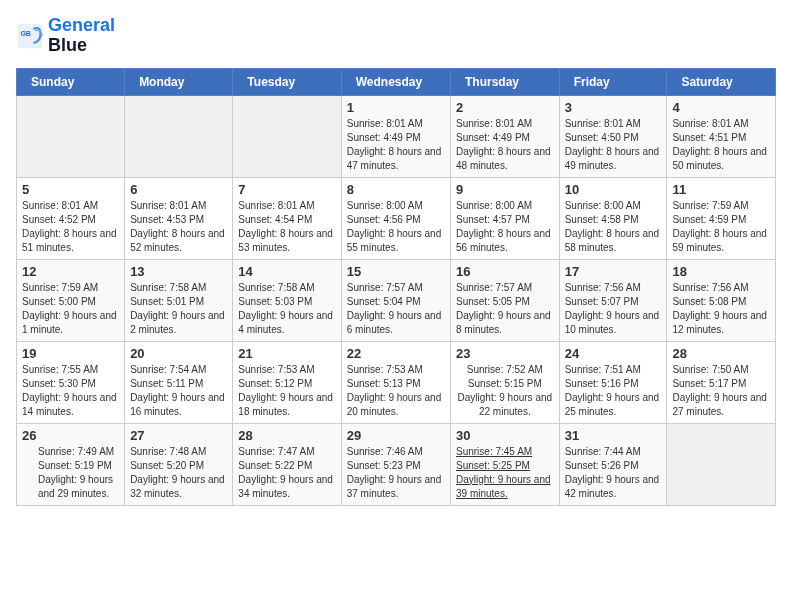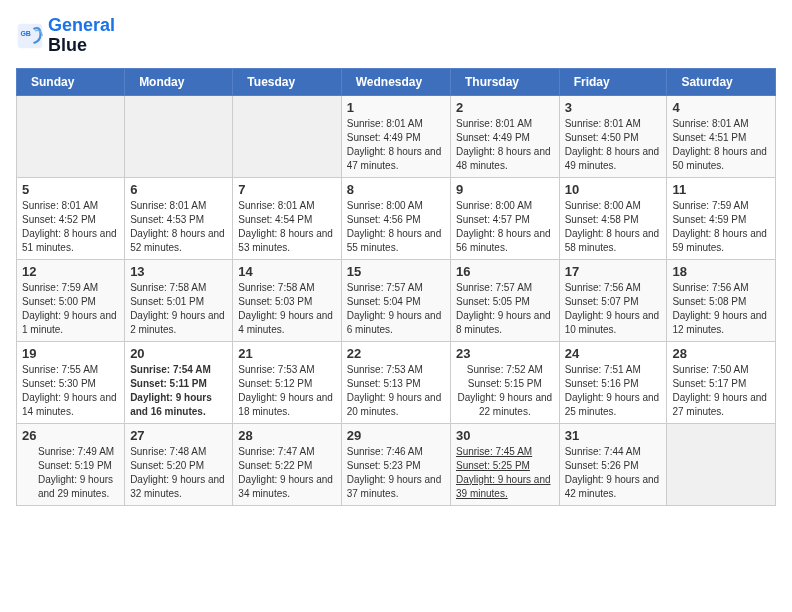--- a/index.html
+++ b/index.html
@@ -236,21 +236,21 @@
       </tr>
       <tr>
         <td>
           <div class="day-num">19</div>
           <div class="day-info" style="white-space: pre-line;">Sunrise: 7:55 AM
 Sunset: 5:30 PM
 Daylight: 9 hours and 14 minutes.</div>
         </td>
         <td>
           <div class="day-num">20</div>
-          <div class="day-info" style="white-space: pre-line; font-weight: bold;">Sunrise: 7:54 AM
+          <div class="day-info" style="white-space: pre-line;">Sunrise: 7:54 AM
 Sunset: 5:11 PM
 Daylight: 9 hours and 16 minutes.</div>
         </td>
         <td>
           <div class="day-num">21</div>
           <div class="day-info" style="white-space: pre-line;">Sunrise: 7:53 AM
 Sunset: 5:12 PM
 Daylight: 9 hours and 18 minutes.</div>
         </td>
         <td>

